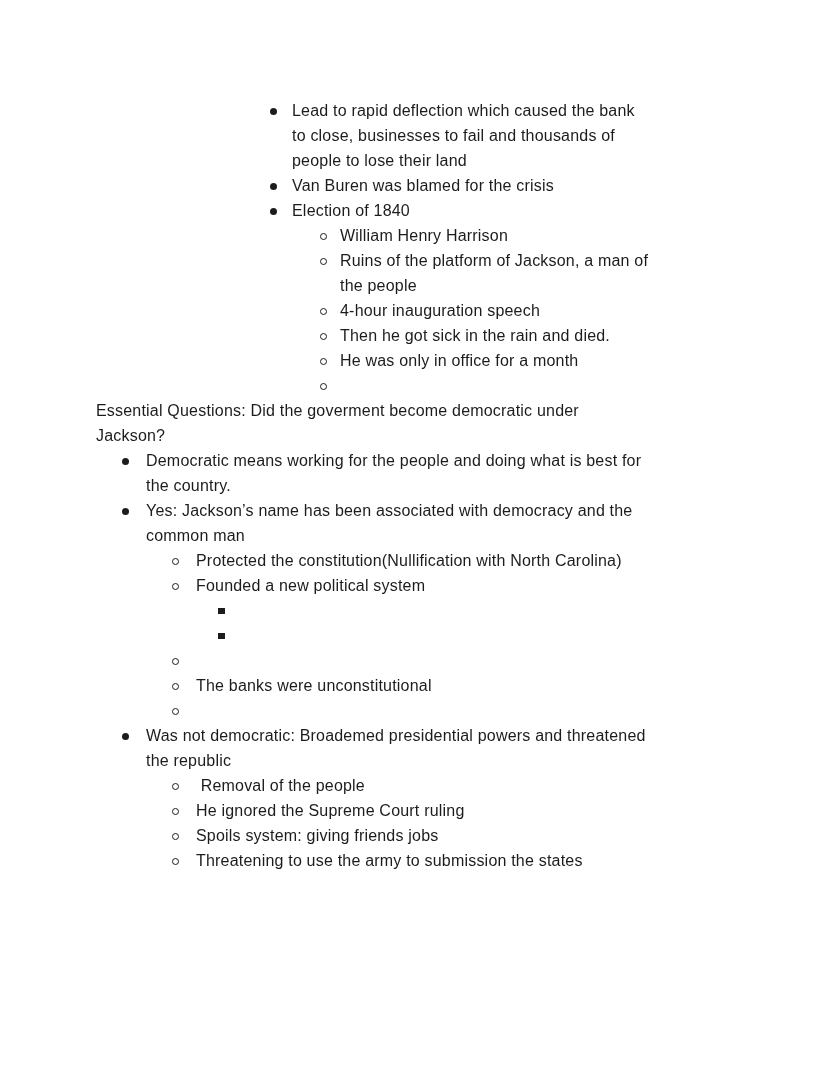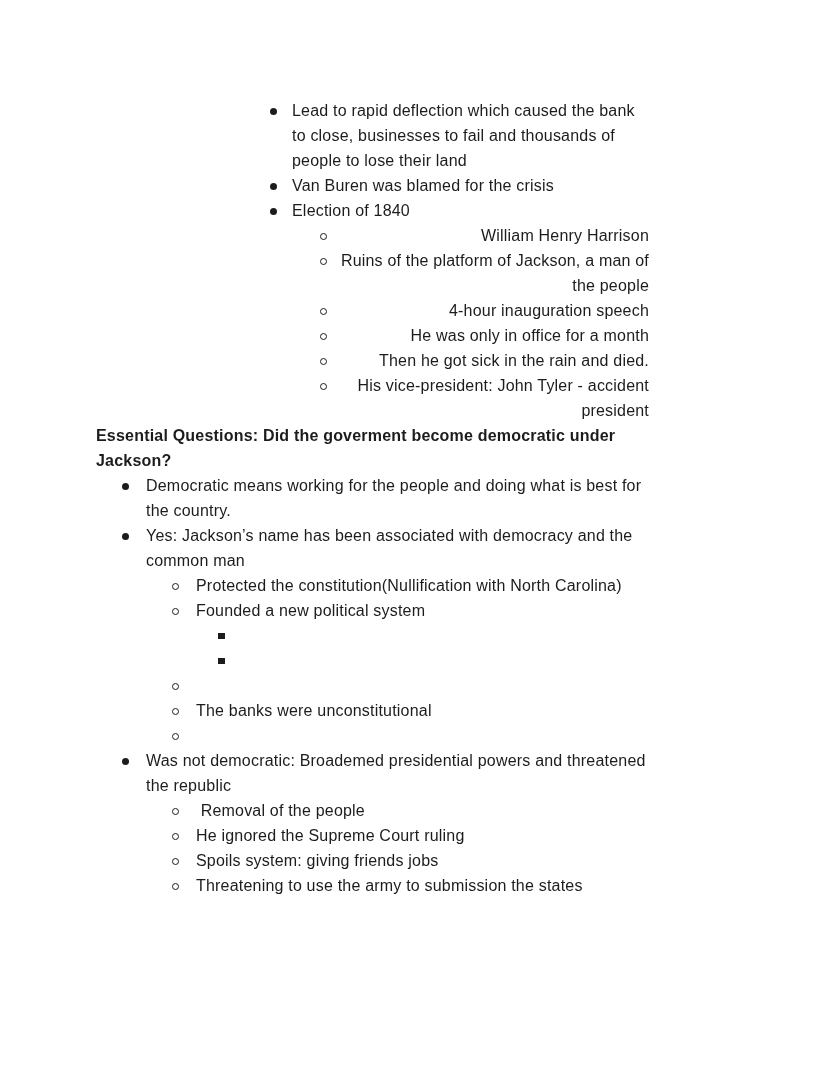--- a/index.html
+++ b/index.html
@@ -20,26 +20,26 @@
     min-height: 1071px;
     padding: 98px 96px 40px 96px;
     font-size: 16px;
     line-height: 25px;
     letter-spacing: 0.2px;
   }
   .block {
     position: relative;
     min-height: 25px;
   }
-  .level-0 { padding-left: 0; font-weight: bold; }
+  .level-0 { padding-left: 0; }
   .level-1 { padding-left: 50px; }
   .level-2 { padding-left: 100px; }
   .level-3 { padding-left: 146px; }
   .level-4 { padding-left: 196px; }
-  .level-5 { padding-left: 244px; text-align: right; }
+  .level-5 { padding-left: 244px; }
 
   .marker {
     position: absolute;
     top: 9.5px;
     width: 7px;
     height: 7px;
     box-sizing: border-box;
   }
   .level-1 .marker { left: 26px; }
   .level-2 .marker { left: 76px; }
@@ -70,23 +70,23 @@
 <body>
 
 <div class="page">
   <div>
       <div class="block level-4"><span class="marker marker-disc"></span><span class="text">Lead to rapid deflection which caused the bank to close, businesses to fail and thousands of people to lose their land</span></div>
       <div class="block level-4"><span class="marker marker-disc"></span><span class="text">Van Buren was blamed for the crisis</span></div>
       <div class="block level-4"><span class="marker marker-disc"></span><span class="text">Election of 1840</span></div>
       <div class="block level-5"><span class="marker marker-circle"></span><span class="text">William Henry Harrison</span></div>
       <div class="block level-5"><span class="marker marker-circle"></span><span class="text">Ruins of the platform of Jackson, a man of the people</span></div>
       <div class="block level-5"><span class="marker marker-circle"></span><span class="text">4-hour inauguration speech</span></div>
+      <div class="block level-5"><span class="marker marker-circle"></span><span class="text">Then he got sick in the rain and died.</span></div>
       <div class="block level-5"><span class="marker marker-circle"></span><span class="text">He was only in office for a month</span></div>
-      <div class="block level-5"><span class="marker marker-circle"></span><span class="text">Then he got sick in the rain and died.</span></div>
-      <div class="block level-5"><span class="marker marker-circle"></span><span class="text">His vice-president: John Tyler - accident president</span></div>
+      <div class="block level-5"><span class="marker marker-circle"></span></div>
       <div class="block level-0"><span class="text">Essential Questions: Did the goverment become democratic under Jackson?</span></div>
       <div class="block level-1"><span class="marker marker-disc"></span><span class="text">Democratic means working for the people and doing what is best for the country.</span></div>
       <div class="block level-1"><span class="marker marker-disc"></span><span class="text">Yes: Jackson’s name has been associated with democracy and the common man</span></div>
       <div class="block level-2"><span class="marker marker-circle"></span><span class="text">Protected the constitution(Nullification with North Carolina)</span></div>
       <div class="block level-2"><span class="marker marker-circle"></span><span class="text">Founded a new political system</span></div>
       <div class="block level-3"><span class="marker marker-square"></span></div>
       <div class="block level-3"><span class="marker marker-square"></span></div>
       <div class="block level-2"><span class="marker marker-circle"></span></div>
       <div class="block level-2"><span class="marker marker-circle"></span><span class="text">The banks were unconstitutional</span></div>
       <div class="block level-2"><span class="marker marker-circle"></span><span class="text"></span></div>

